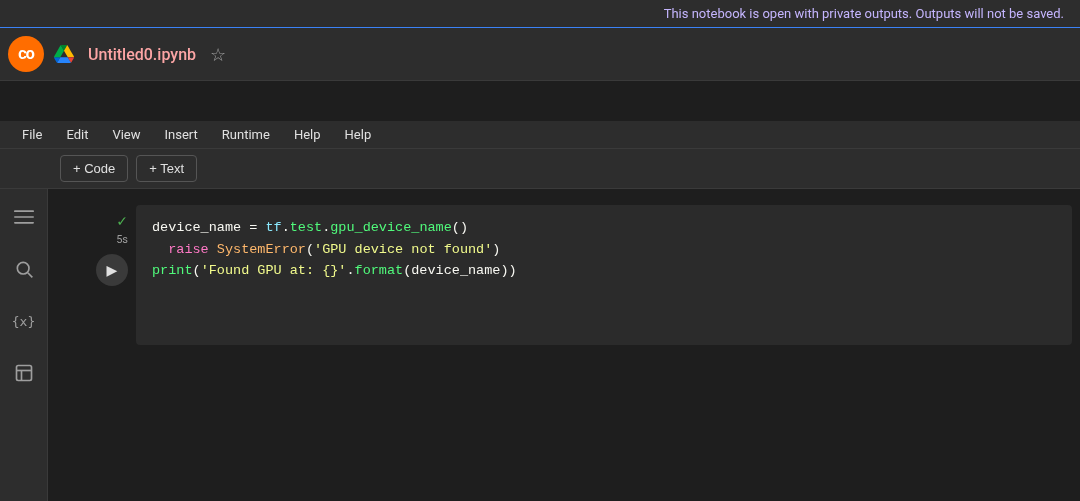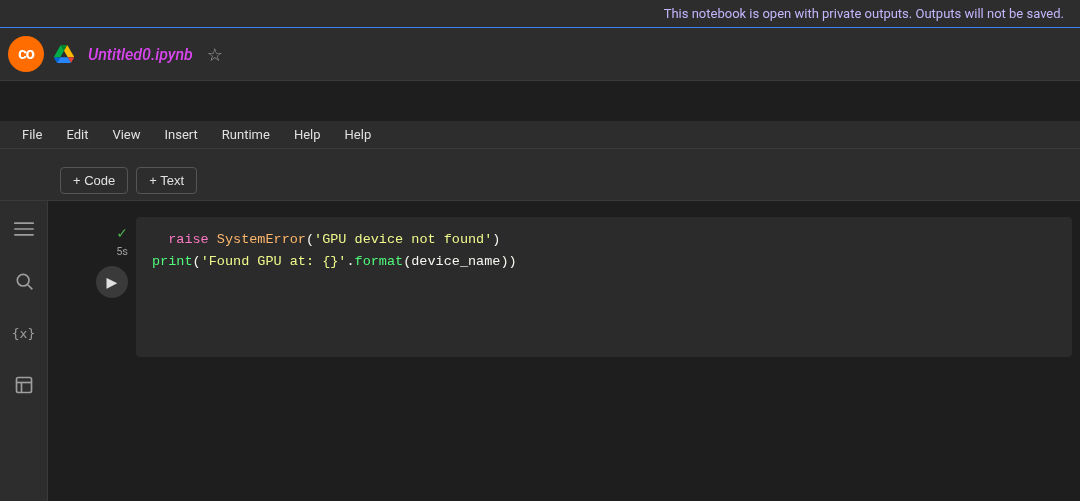--- a/index.html
+++ b/index.html
@@ -53,23 +53,22 @@
       display: flex;
       align-items: center;
     }
     .drive-icon svg {
       width: 20px;
       height: 20px;
     }
     .file-title {
       font-size: 16px;
       font-weight: 500;
-      color: #d946ef;
+      color: #fca5a5;
       margin-left: 4px;
-      font-style: italic;
     }
     .star-icon {
       color: #9e9e9e;
       font-size: 18px;
       cursor: pointer;
       margin-left: 4px;
     }
 
     
     .menubar {
@@ -102,21 +101,20 @@
       display: flex;
       align-items: center;
       gap: 4px;
       padding: 5px 12px;
       background: transparent;
       border: 1px solid #555;
       border-radius: 4px;
       color: #e0e0e0;
       font-size: 13px;
       cursor: pointer;
-      margin-top: 12px;
     }
 
     
     .main-layout {
       display: flex;
       height: calc(501px - 30px - 48px - 36px - 42px);
       
     }
 
     
@@ -316,20 +314,21 @@
           <span class="check-icon">✓</span>
         </div>
         <div class="cell-time">5s</div>
         <button class="run-btn">
           <span>▶</span>
         </button>
       </div>
       <div class="cell-content">
 
 
+        <span class="code-line"><span class="var">device_name</span><span class="default"> = </span><span class="mod">tf</span><span class="default">.</span><span class="fn">test</span><span class="default">.</span><span class="fn">gpu_device_name</span><span class="default">()</span></span>
 
 
         <span class="code-line"><span class="default">  </span><span class="kw">raise</span><span class="default"> </span><span class="builtin">SystemError</span><span class="default">(</span><span class="str">'GPU device not found'</span><span class="default">)</span></span>
 
         <span class="code-line"><span class="fn">print</span><span class="default">(</span><span class="str">'Found GPU at: {}'</span><span class="default">.</span><span class="fn">format</span><span class="default">(device_name))</span></span>
       </div>
     </div>
 
 
   </div>

